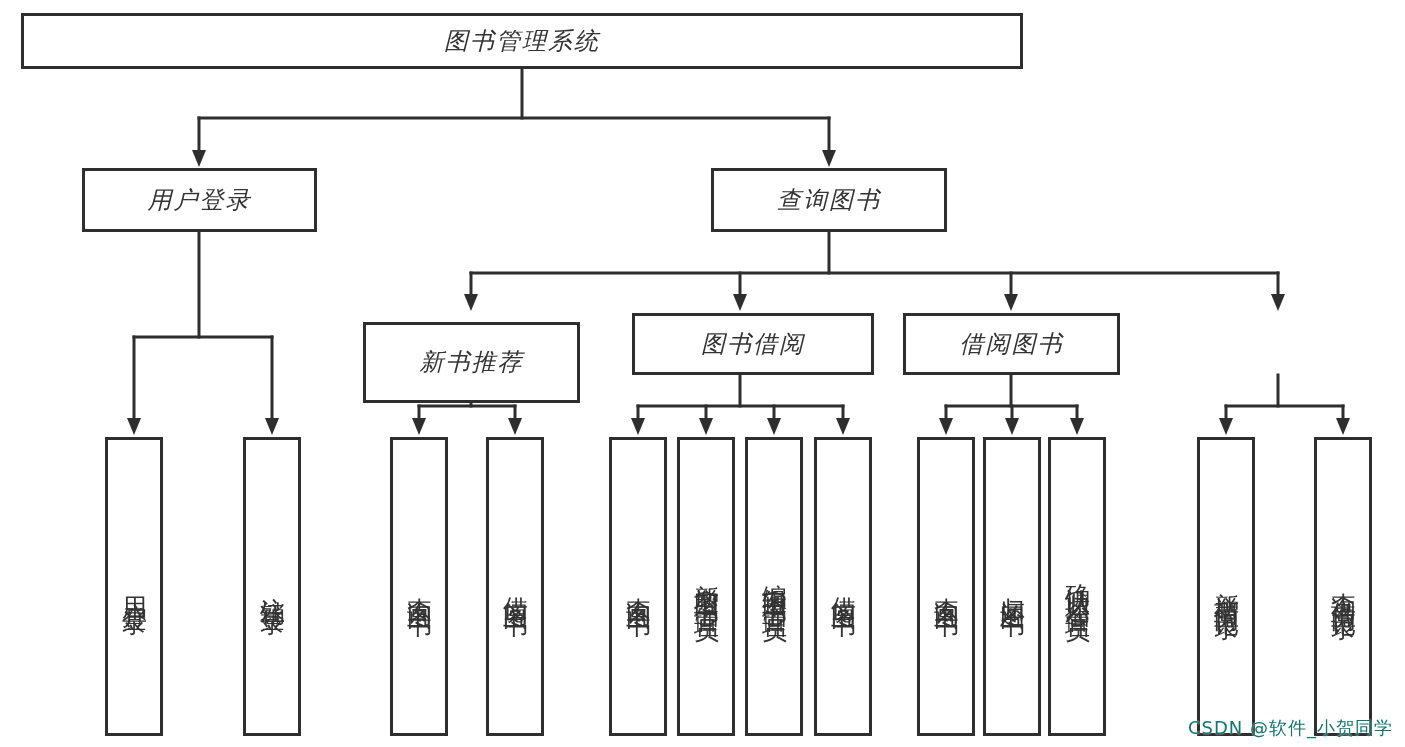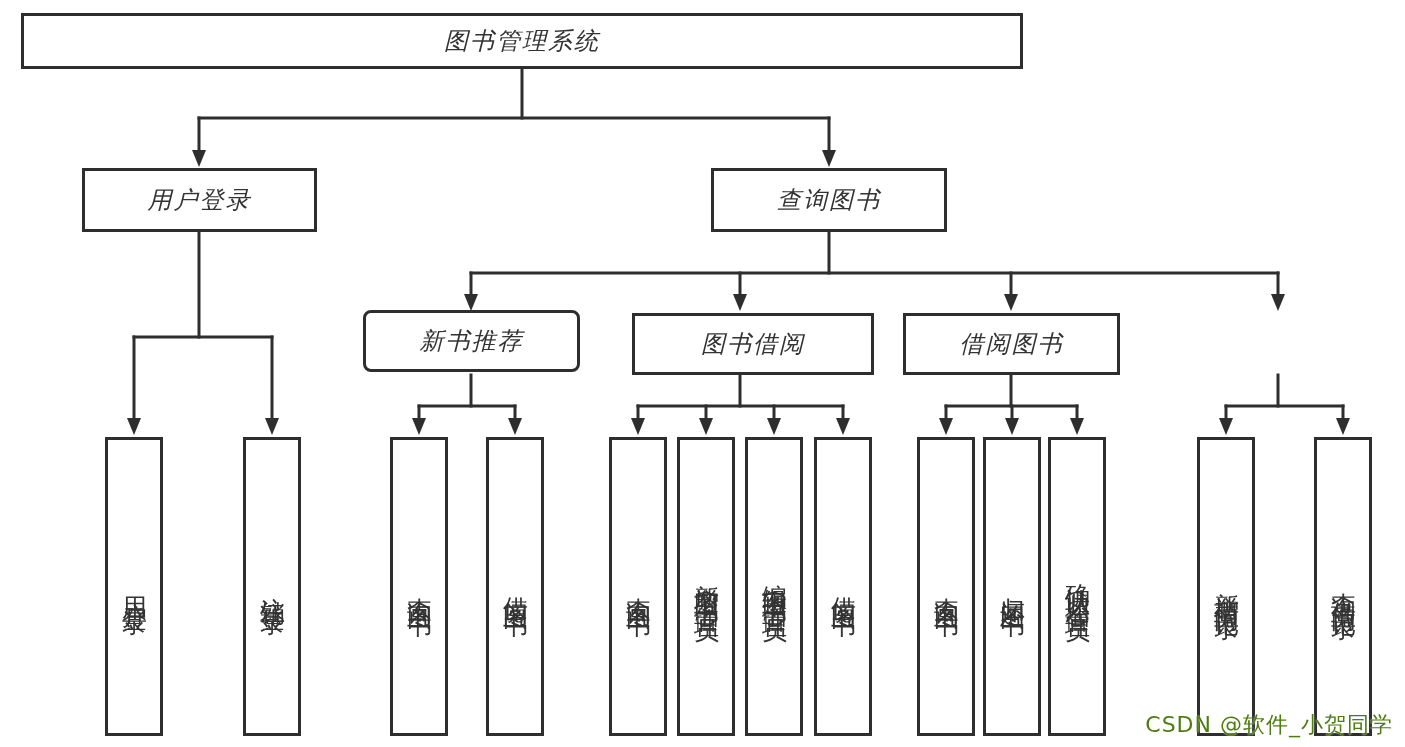--- a/index.html
+++ b/index.html
@@ -16,21 +16,21 @@
     white-space:nowrap;
   }
   .hbox{z-index:2;font-style:italic;}
   .vbox{z-index:2;}
   .vbox .vtext{
     writing-mode:vertical-rl;text-orientation:mixed;
     font-size:25px;letter-spacing:5px;color:#333333;
   }
   .watermark{
     position:absolute;right:12px;bottom:7px;
-    font-size:22px;color:#4d7c0f;letter-spacing:1px;z-index:3;
+    font-size:18px;color:#0f766e;letter-spacing:1px;z-index:3;
     text-shadow:0 0 2px #ffffff;
   }
 </style>
 </head>
 <body>
 
 <div class="stage">
 
   <svg class="wires" viewBox="0 0 1405 747" xmlns="http://www.w3.org/2000/svg">
     <g stroke="#2e2e2e" stroke-width="3" fill="none" stroke-linecap="square">
@@ -102,21 +102,21 @@
     <span>图书管理系统</span>
   </div>
 
   <div class="box hbox" style="left:82px;top:168px;width:235px;height:64px;">
     <span>用户登录</span>
   </div>
   <div class="box hbox" style="left:711px;top:168px;width:236px;height:64px;">
     <span>查询图书</span>
   </div>
 
-  <div class="box hbox" style="left:363px;top:310px;width:217px;height:62px;border-radius:8px;">
+  <div class="box hbox" style="left:363px;top:322px;width:217px;height:81px;">
     <span>新书推荐</span>
   </div>
   <div class="box hbox" style="left:632px;top:313px;width:242px;height:62px;">
     <span>图书借阅</span>
   </div>
   <div class="box hbox" style="left:903px;top:313px;width:217px;height:62px;">
     <span>借阅图书</span>
   </div>
 
   <div class="box vbox" style="left:105px;top:437px;width:58px;height:299px;">

